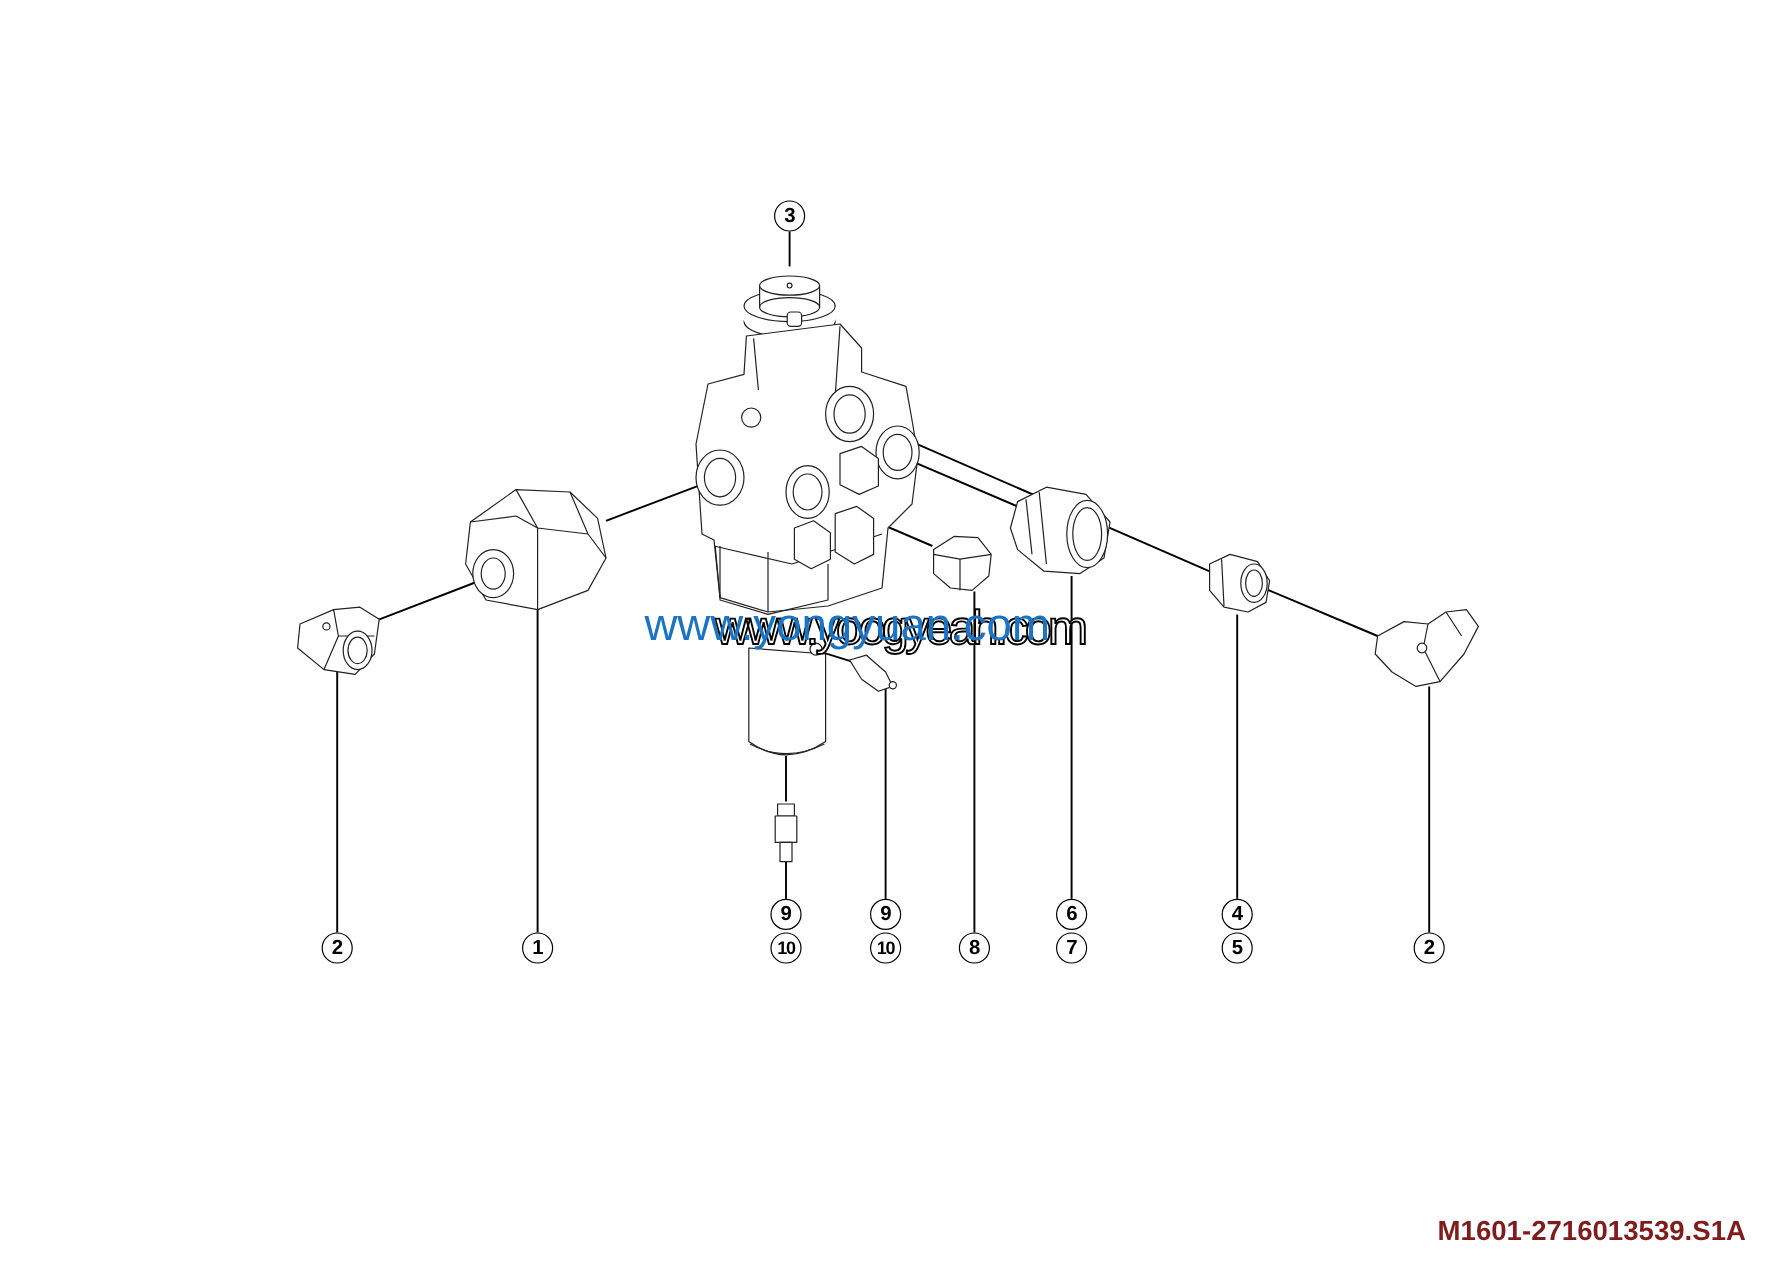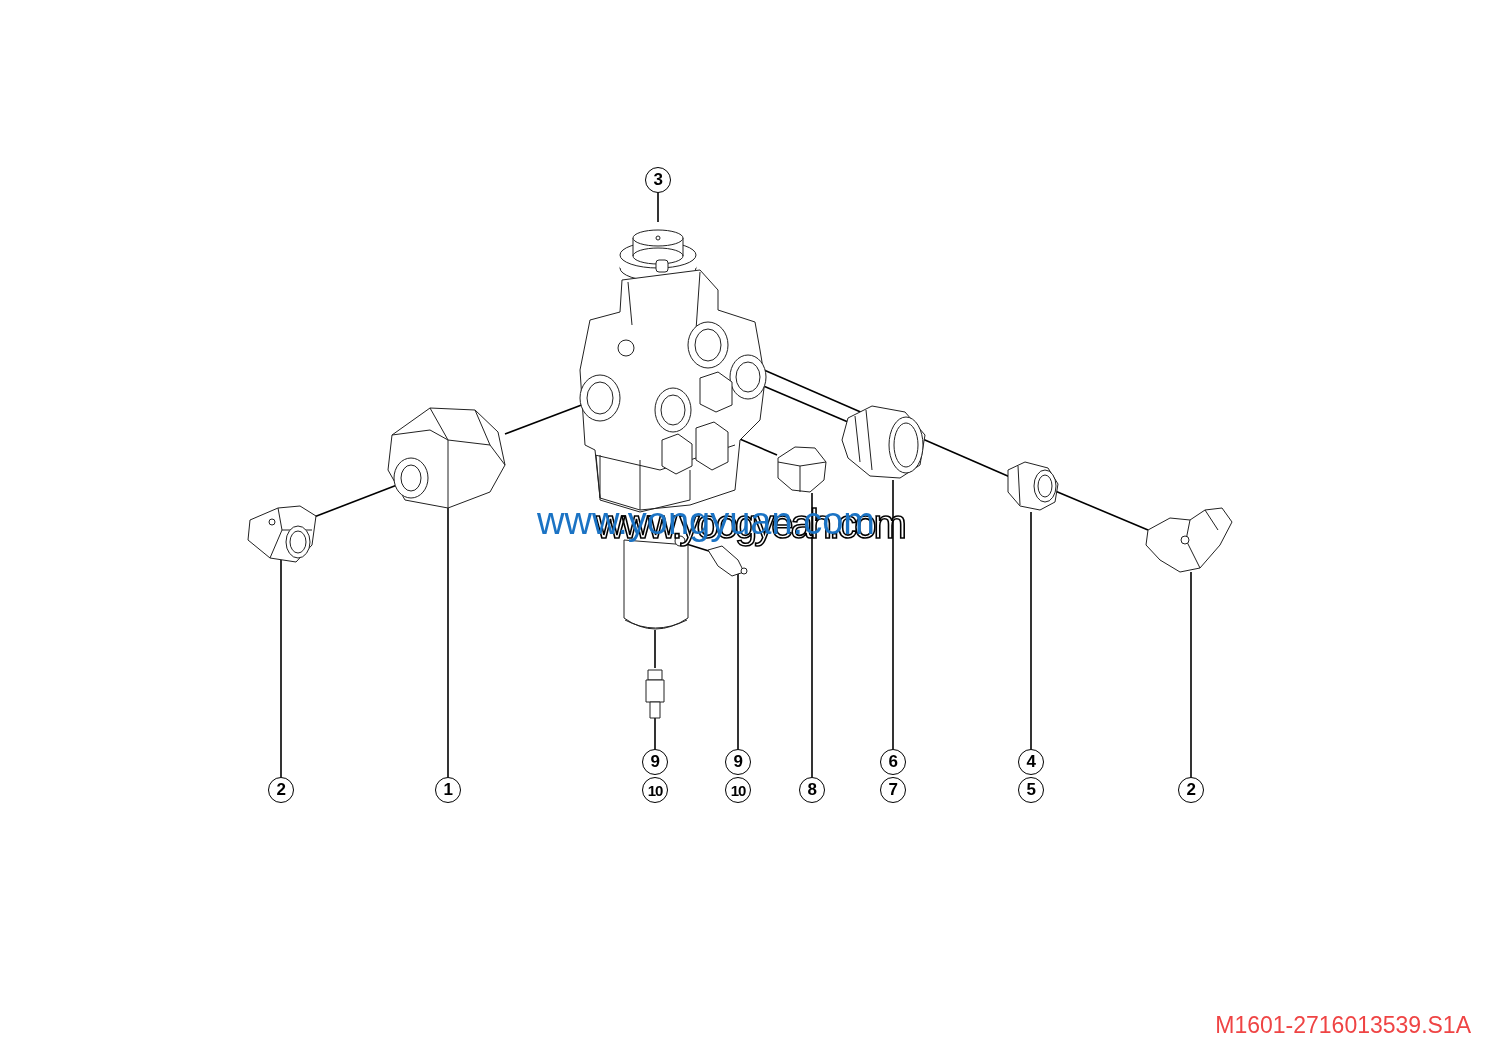--- a/index.html
+++ b/index.html
@@ -2,21 +2,21 @@
 <html><head>
 <meta charset="utf-8">
 <style>
   html, body { margin:0; padding:0; background:#ffffff; }
   body { width:1489px; height:1052px; position:relative; overflow:hidden; font-family:"Liberation Sans", sans-serif; }
   #drawing { position:absolute; left:0; top:0; width:1489px; height:1052px; }
   .callout { position:absolute; width:26px; height:26px; border:1.6px solid #000; border-radius:50%; box-sizing:border-box;
     display:flex; align-items:center; justify-content:center; font-weight:bold; font-size:17px; color:#000; background:#fff;
     font-family:"Liberation Sans", sans-serif; letter-spacing:-0.5px; }
   .callout.two { font-size:15px; letter-spacing:-1px;text-align:right; }
-  .figid { position:absolute; right:18px; bottom:13px; font-weight:normal; font-size:23px; color:#ef4444; font-family:"Liberation Sans", sans-serif; }
+  .figid { position:absolute; right:34px; bottom:13px; font-weight:bold; font-size:23px; color:#7f1d1d; font-family:"Liberation Sans", sans-serif; }
   .wm-black { position:absolute; left:596px; top:502px; font-size:40px; color:#fff; -webkit-text-stroke:1.6px #000; font-family:"Liberation Sans", sans-serif; letter-spacing:-3px; }
   .wm-blue { position:absolute; left:508px; top:500px; font-size:38px; color:#1b73c4; font-family:"Liberation Sans", sans-serif;margin-left:29px; }
 </style>
 </head>
 <body>
 
 <svg id="drawing" viewBox="0 0 1489 1052" xmlns="http://www.w3.org/2000/svg">
   <g fill="#fff" stroke="#222" stroke-width="1" stroke-linejoin="round">
 
     <g stroke="#000" stroke-width="1.6" fill="none">

